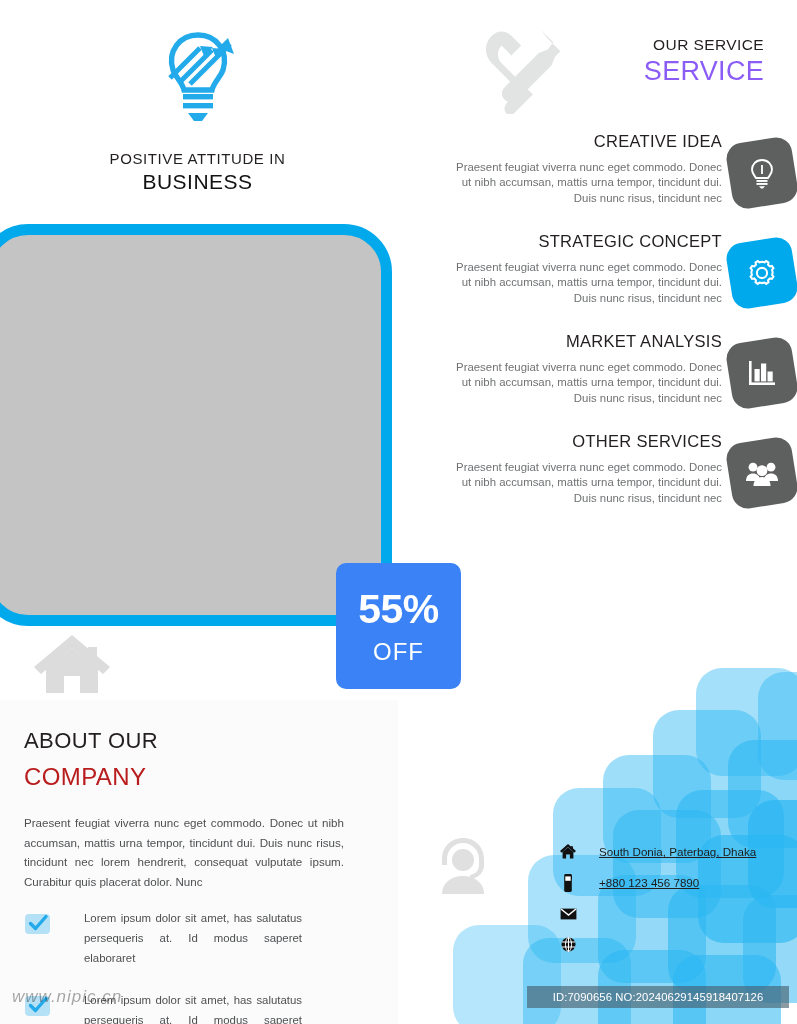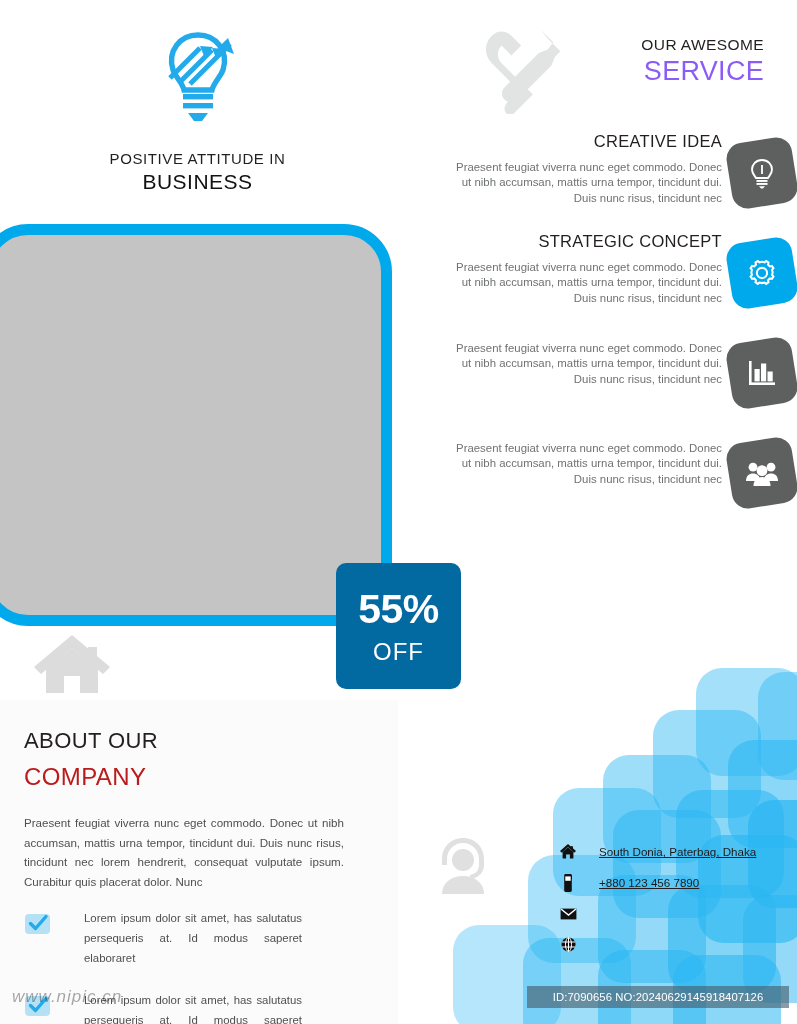--- a/index.html
+++ b/index.html
@@ -54,21 +54,21 @@
 
   
   .frame{
     position:absolute; left:-20px; top:224px; width:412px; height:402px;
     border:11px solid #00a8ec; border-radius:48px; background:#c4c4c4;
   }
 
   
   .badge{
     position:absolute; left:336px; top:563px; width:125px; height:126px;
-    background:#0369a1; border-radius:10px;
+    background:#3b82f6; border-radius:10px;
     display:flex; flex-direction:column; align-items:center; justify-content:center;
     color:#ffffff;
   }
   .badge-pct{ font-size:41px; font-weight:700; letter-spacing:-.5px; line-height:1; }
   .badge-off{ font-size:24px; font-weight:400; letter-spacing:1px; margin-top:10px; line-height:1;text-align:right; }
 
   
   .house-icon{ position:absolute; left:32px; top:633px; width:80px; height:62px; }
 
   
@@ -152,21 +152,21 @@
 
   <svg class="tools-icon" viewBox="0 0 100 90">
     <g fill="#e2e3e3">
       <path d="M14 8 C6 16 6 28 14 36 L42 64 L30 76 C26 80 26 86 30 88 L36 88 L56 68 L46 58 L24 36 C19 31 19 23 24 18 L34 28 L44 18 L34 8 C28 2 20 2 14 8 Z"></path>
       <path d="M84 6 L62 28 L54 36 L44 26 L32 38 L42 48 L34 56 L48 70 C52 74 58 74 62 70 C66 66 66 60 62 56 L50 44 L58 36 L70 48 L82 36 L72 26 L90 12 Z" opacity="0"></path>
       <path d="M76 4 L90 18 L84 26 L74 30 L36 68 C32 72 32 78 36 82 C40 86 46 86 50 82 L88 44 L92 34 L98 28 L84 14 Z" transform="translate(-6,-2) scale(0.92)"></path>
     </g>
   </svg>
 
   <div class="service-head">
-    <div class="small">OUR AWESOME</div>
+    <div class="small">OUR SERVICE</div>
     <div class="big">SERVICE</div>
   </div>
 
   <div class="services">
 
     <div class="svc">
       <div class="svc-text">
         <div class="svc-title">CREATIVE IDEA</div>
         <div class="svc-desc">Praesent feugiat viverra nunc eget commodo. Donec ut nibh accumsan, mattis urna tempor, tincidunt dui. Duis nunc risus, tincidunt nec</div>
       </div>
@@ -195,37 +195,39 @@
           <g fill="none" stroke="#ffffff" stroke-width="2.1">
             <path d="M16 4.4 l2.7 .6 l1.6 -1.4 l2.4 1.6 l-.5 2.1 l1.9 1.9 l2.1 -.5 l1.6 2.4 l-1.4 1.6 l.6 2.7 l-.6 2.7 l1.4 1.6 l-1.6 2.4 l-2.1 -.5 l-1.9 1.9 l.5 2.1 l-2.4 1.6 l-1.6 -1.4 l-2.7 .6 l-2.7 -.6 l-1.6 1.4 l-2.4 -1.6 l.5 -2.1 l-1.9 -1.9 l-2.1 .5 l-1.6 -2.4 l1.4 -1.6 l-.6 -2.7 l.6 -2.7 l-1.4 -1.6 l1.6 -2.4 l2.1 .5 l1.9 -1.9 l-.5 -2.1 l2.4 -1.6 l1.6 1.4 z" transform="scale(0.97) translate(0.5,0.5)"></path>
             <circle cx="16" cy="16" r="5.1"></circle>
           </g>
         </svg>
       </div>
     </div>
 
     <div class="svc">
       <div class="svc-text">
+        <div class="svc-title">MARKET ANALYSIS</div>
         <div class="svc-desc">Praesent feugiat viverra nunc eget commodo. Donec ut nibh accumsan, mattis urna tempor, tincidunt dui. Duis nunc risus, tincidunt nec</div>
       </div>
       <div class="svc-tile gray">
         <svg width="32" height="30" viewBox="0 0 32 30">
           <g fill="#ffffff">
             <rect x="3" y="3" width="2.6" height="24"></rect>
             <rect x="3" y="24.4" width="26" height="2.6"></rect>
             <rect x="8.5" y="11" width="5.2" height="12.4"></rect>
             <rect x="15" y="5.5" width="5.2" height="17.9"></rect>
             <rect x="21.5" y="13.5" width="5.2" height="9.9"></rect>
           </g>
         </svg>
       </div>
     </div>
 
     <div class="svc">
       <div class="svc-text">
+        <div class="svc-title">OTHER SERVICES</div>
         <div class="svc-desc">Praesent feugiat viverra nunc eget commodo. Donec ut nibh accumsan, mattis urna tempor, tincidunt dui. Duis nunc risus, tincidunt nec</div>
       </div>
       <div class="svc-tile gray">
         <svg width="34" height="26" viewBox="0 0 34 26">
           <g fill="#ffffff">
             <circle cx="8" cy="7.2" r="4.4"></circle>
             <path d="M1 21 c0 -5 3.2 -7.4 7 -7.4 c3.8 0 7 2.4 7 7.4 z"></path>
             <circle cx="26" cy="7.2" r="4.4"></circle>
             <path d="M19 21 c0 -5 3.2 -7.4 7 -7.4 c3.8 0 7 2.4 7 7.4 z"></path>
             <circle cx="17" cy="10.6" r="5.4"></circle>

